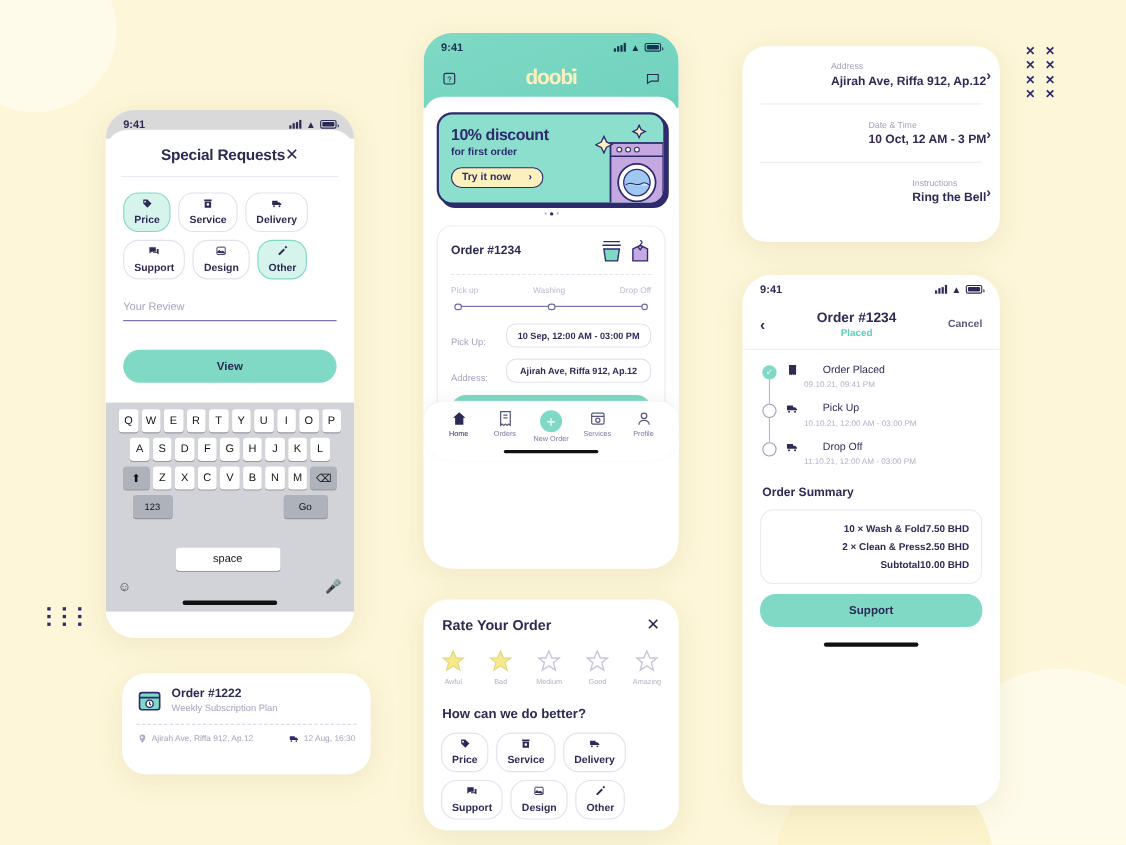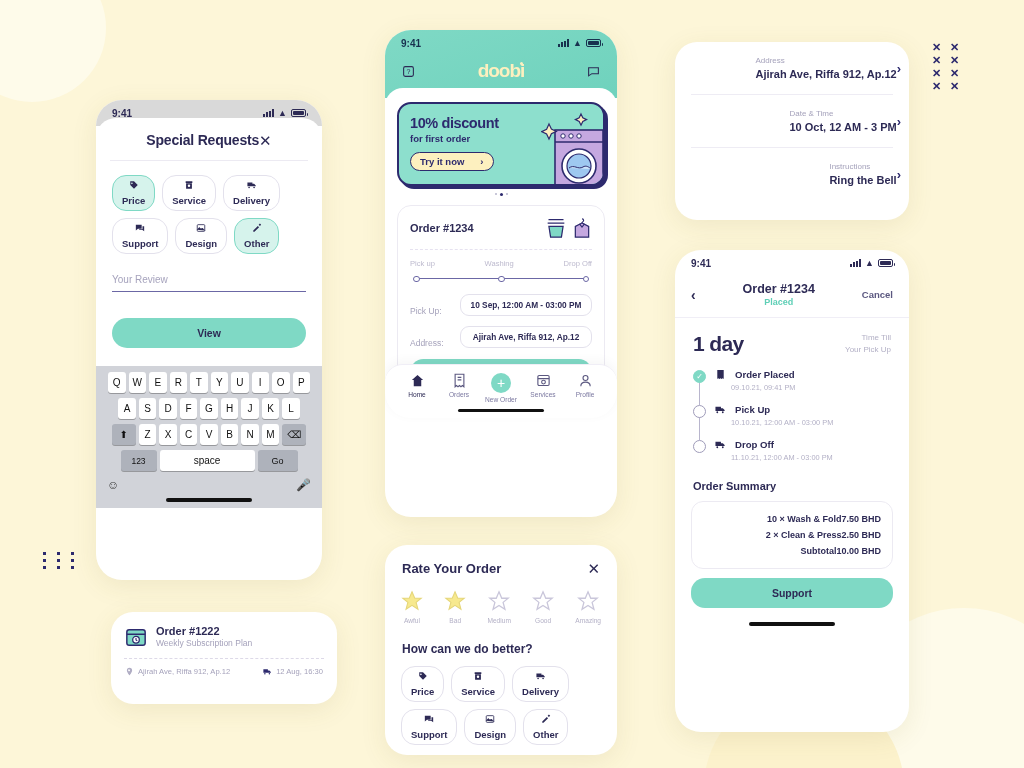--- a/index.html
+++ b/index.html
@@ -76,21 +76,21 @@
      font-size:10.5px; font-weight:700; color:#2d2a55; cursor:pointer; }
 
   
   .kb { background:#d1d3d9; padding: 6px 3px 2px; margin-top: 18px; }
   .kbrow { display:flex; justify-content:center; gap:3px; margin-bottom:5px; }
   .key { background:#fff; border-radius:3px; height:21px; min-width:17.5px;
      display:flex; align-items:center; justify-content:center;
      font-size:10px; font-weight:500; color:#111; box-shadow:0 1px 0 rgba(0,0,0,.28);
      cursor:pointer; }
   .key.wide { min-width:24px; background:#aeb2bb; }
-  .key.space { flex:1; max-width:95px; }
+  .key.space { flex:1; max-width:95px;margin-top:48px; }
   .key.num { min-width:36px; background:#aeb2bb; font-size:8.5px; }
   .key.go { min-width:40px; background:#aeb2bb; font-size:9px; }
   .kbbottom { display:flex; align-items:center; justify-content:space-between;
      padding: 2px 8px 0; }
   .kbbottom span { font-size:12px; color:#3a3a3a; }
   .homebar { width:86px; height:3.5px; background:#111; border-radius:2px;
      margin: 6px auto 4px; }
 
   
   #card-order1222 { left: 111px; top: 612px; width: 226px; height: 92px; }
@@ -204,21 +204,21 @@
   .dt-till { font-size:8px; color:#b3b0c6; text-align:right; line-height:1.5; }
   .tl { padding: 13px 18px 0; position:relative; }
   .tl-item { display:flex; gap:9px; position:relative; padding-bottom: 12px; }
   .tl-dot { width:13px; height:13px; border-radius:50%; border:1.4px solid #9f9cba;
      background:#fff; flex:none; margin-top:1px; z-index:2; position:relative; }
   .tl-dot.done { background:#7fd9c5; border-color:#7fd9c5;
      display:flex; align-items:center; justify-content:center; color:#fff; font-size:8px; }
   .tl-item::before { content:''; position:absolute; left:6px; top:13px; bottom:-1px;
      width:1.3px; background:#b8b5cd; }
   .tl-item:last-child::before { display:none; }
-  .tl-tx .nm { display:flex; align-items:center; gap:9px; font-size:9.6px; font-weight:700; }
+  .tl-tx .nm { display:flex; align-items:center; gap:22px; font-size:9.6px; font-weight:400; }
   .tl-tx .nm svg { width:11px; height:11px; }
   .tl-tx .dt { font-size:7.4px; color:#b3b0c6; margin-top:3px; padding-left:16px; }
   .sum-t { font-size:11px; font-weight:700; padding: 6px 18px 0; }
   .sum-box { margin: 9px 16px 0; border:1px solid #eceaf2; border-radius:12px;
      padding: 9px 11px; }
   .sum-row { display:flex; justify-content:flex-end; font-size:9px;
      font-weight:600; padding: 3px 0; }
   .sum-row .qty { color:#2d2a55; }
   .support-btn { margin: 9px 16px 0; background:#7fd9c5; border-radius:14px;
      height:30px; display:flex;align-items:center;justify-content:center;
@@ -659,27 +659,20 @@
   <div class="dt-head">
     <span class="dt-back">‹</span>
     <div class="dt-c">
       <div class="dt-t">Order #1234</div>
       <div class="dt-s">Placed</div>
     </div>
     <span class="dt-cancel">Cancel</span>
   </div>
   <div class="dt-div"></div>
 
-  <div class="dt-day">
-    <div class="dt-big">1 day</div>
-    <div class="dt-till">
-      <div>Time Till</div>
-      <div>Your Pick Up</div>
-    </div>
-  </div>
 
   <div class="tl">
     <div class="tl-item">
       <span class="tl-dot done">✓</span>
       <div class="tl-tx">
         <div class="nm">
           <svg viewBox="0 0 24 24" fill="#2d2a55">
               <path d="M5 2h14v20l-2.3-2-2.4 2-2.3-2-2.4 2L7 20l-2 2z"></path>
             </svg>
           <span>Order Placed</span>

